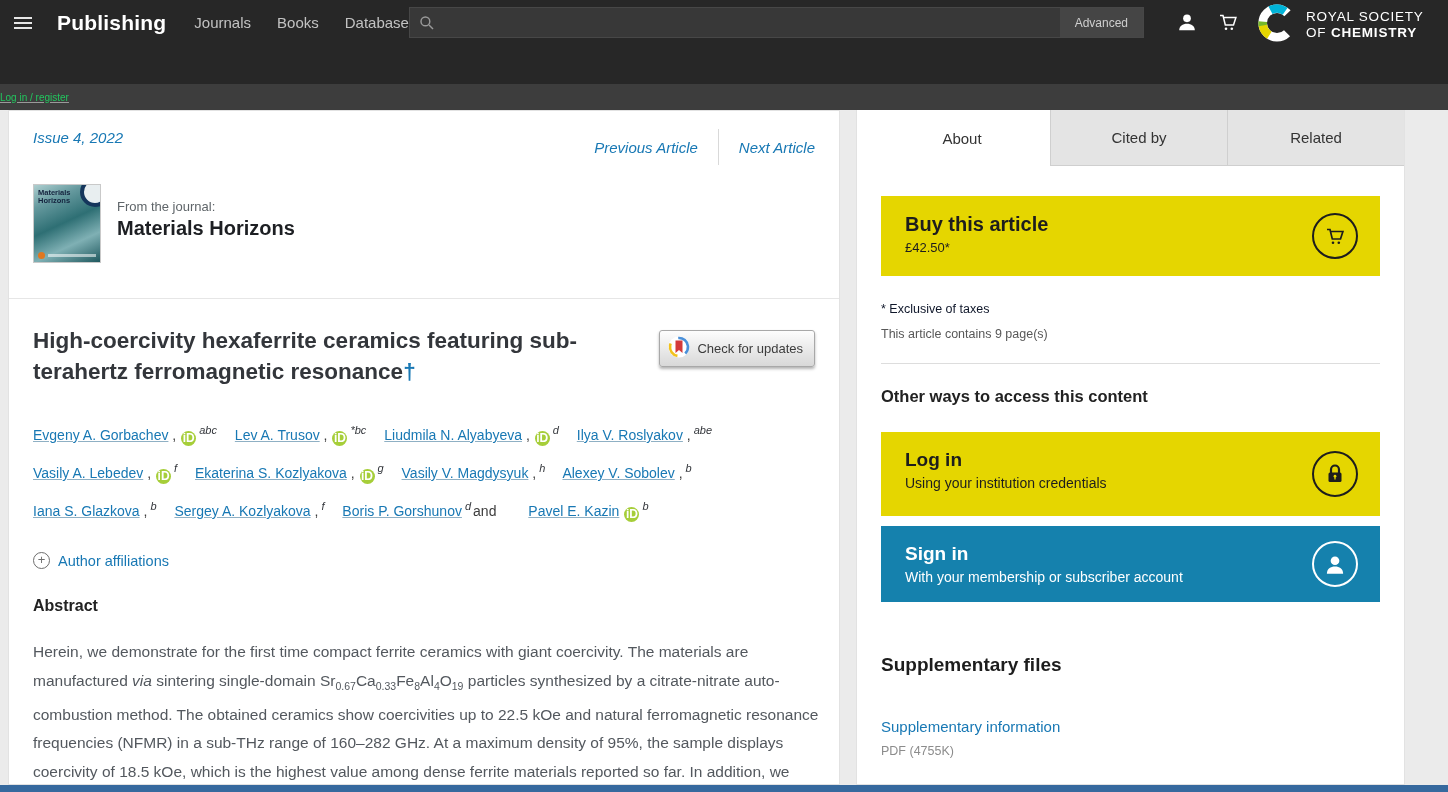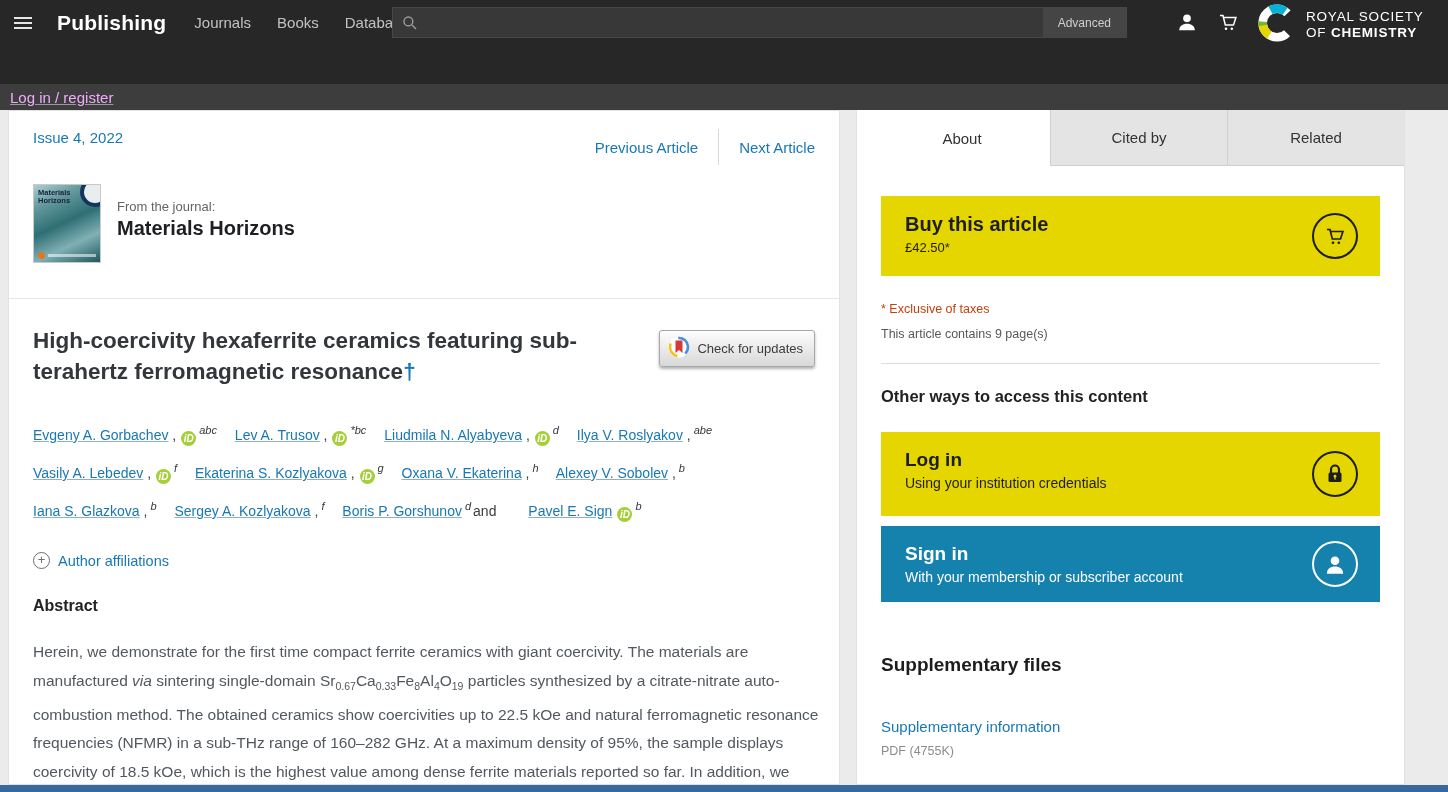--- a/index.html
+++ b/index.html
@@ -7,44 +7,44 @@
   .screen { position:relative; width:1448px; height:792px; background:#ebebeb; overflow:hidden; }
 
   
   .header { position:absolute; top:0; left:0; width:1448px; height:84px; background:var(--header_bg); }
   .header-row { position:relative; height:45px; display:flex; align-items:center; }
   .hamburger { margin-left:14px; width:18px; cursor:pointer; }
   .hamburger span { display:block; height:2px; background:#e6e6e6; margin:3px 0; }
   .brand { color:#fff; font-size:21px; font-weight:bold; margin-left:25px; letter-spacing:0.2px; cursor:pointer; }
   .top-nav { display:flex; gap:26px; margin-left:28px; }
   .top-nav a { color:#c2c2c2; font-size:15px; text-decoration:none; cursor:pointer; }
-  .searchbar { position:absolute; left:392px; top:7px; width:735px; height:31px; background:#383838;
+  .searchbar { position:absolute; left:409px; top:7px; width:735px; height:31px; background:#383838;
                border:1px solid #474747; display:flex; align-items:center; }
   .searchbar .mag { margin:0 8px 0 9px; display:flex; }
   .searchbar input { flex:1; background:transparent; border:none; outline:none; color:#ddd; font-size:13px; height:100%; }
   .adv-btn { height:100%; padding:0 15px; background:#454545; color:#cfcfcf; font-size:12px;
              display:flex; align-items:center; cursor:pointer; }
   .hdr-icon { position:absolute; top:10px; cursor:pointer; display:flex; }
   .icon-person { left:1176px; }
   .icon-cart { left:1216px; }
   .rsc-logo { position:absolute; left:1256px; top:2px; display:flex; align-items:center; gap:8px; cursor:pointer; }
   .rsc-logo-text { color:#fff; font-size:13.5px; line-height:16px; letter-spacing:0.8px; }
   .rsc-logo-text b { font-weight:bold; }
 
   
   .subheader { position:absolute; top:84px; left:0; width:1448px; height:26px; background:#3d3d3d;
                display:flex; align-items:center; }
-  .login-register { margin-left:10px; color:#f0abfc; font-size:15px; text-decoration:underline;
+  .login-register { color:#22c55e; font-size:10px; text-decoration:underline;
                     text-decoration-color:#9a9a9a; cursor:pointer; }
 
   
   .left-card { position:absolute; top:110px; left:8px; width:832px; height:675px; background:#fff;
                border:1px solid #e2e2e2; }
   .card-top { padding:18px 24px 0 24px; }
-  .issue-row { display:flex; justify-content:space-between; align-items:flex-start; }
+  .issue-row { display:flex; justify-content:space-between; align-items:flex-start;font-style:italic; }
   .issue-link { color:var(--link_blue); font-size:15px; cursor:pointer; }
   .prevnext { display:flex; align-items:center; }
   .prevnext a { color:var(--link_blue); font-size:15px; text-decoration:none; cursor:pointer; padding:6px 0; }
   .pn-divider { width:1px; height:36px; background:#d9d9d9; margin:0 20px; }
   .journal-row { display:flex; margin-top:19px; }
   .cover { position:relative; width:68px; height:79px; border:1px solid #c9c9c9; overflow:hidden; cursor:pointer;
            background:linear-gradient(155deg,#aecfd0 0%,#65999e 22%,#2e6f74 48%,#7fb0b4 72%,#1f585e 100%); }
   .cover-title { position:absolute; top:4px; left:4px; width:42px; font-size:7.5px; line-height:8px;
                  font-weight:bold; color:#13223d; }
   .cover-swirl { position:absolute; top:-8px; right:-10px; width:30px; height:30px; border-radius:50%;
@@ -62,21 +62,21 @@
   .dagger { color:var(--link_blue); text-decoration:none; cursor:pointer; }
   .check-updates { align-self:flex-start; margin-top:5px; display:inline-flex; align-items:center; gap:7px;
                    padding:5px 11px 5px 8px; background:linear-gradient(#fdfdfd,#d8d8d8);
                    border:1px solid #a8a8a8; border-radius:3px; box-shadow:0 2px 3px rgba(0,0,0,0.3);
                    font-size:13px; color:#3c3c3c; cursor:pointer; white-space:nowrap; }
   .authors { margin-top:25px; width:786px; font-size:14px; line-height:29px; color:#3c3c3c; }
   .author { white-space:nowrap; margin-right:14px; }
   .author-link { color:var(--link_blue); text-decoration:underline; text-decoration-color:#8fb0c4; cursor:pointer; }
   .author-comma { color:#3c3c3c; }
   .orcid-badge { display:inline-block; width:15px; height:15px; border-radius:50%; background:var(--orcid_green);
-                 color:#fff; font-size:10px; font-weight:bold; font-style:italic; text-align:center;
+                 color:#fff; font-size:12px; font-weight:bold; text-align:center;
                  line-height:15px; margin-left:5px; vertical-align:-2px; cursor:pointer;margin-top:19px; }
   .author-sup { font-style:italic; font-size:11px; vertical-align:super; margin-left:3px; color:#33363b; }
   .author-and { margin:0 14px 0 2px; }
   .affil-row { display:flex; align-items:center; gap:8px; margin-top:26px; cursor:pointer; }
   .plus-circle { width:17px; height:17px; border:1.5px solid #6e6e6e; border-radius:50%; color:#6e6e6e;
                  font-size:13px; line-height:14px; text-align:center; }
   .affil-label { color:var(--link_blue); font-size:14.5px; }
   .abstract-heading { margin-top:28px; font-size:16px; font-weight:bold; color:#222; }
   .abstract-text { margin-top:23px; width:786px; font-size:15.5px; line-height:28.8px; color:#53585e; }
   .abstract-text .via { font-style:italic; }
@@ -93,21 +93,21 @@
   .panel-body { padding:30px 24px 0 24px; }
   .promo-box { position:relative; padding:17px 90px 17px 24px; cursor:pointer; }
   .promo-yellow { background:var(--accent_yellow); color:#1d1d1d; }
   .promo-blue { background:var(--accent_blue); color:#fff; }
   .buy-box { height:80px; }
   .buy-title { font-size:20px; font-weight:bold; }
   .buy-price { font-size:13px; margin-top:4px; }
   .circle-icon { position:absolute; right:22px; top:50%; transform:translateY(-50%); width:46px; height:46px;
                  border:2.5px solid #1d1d1d; border-radius:50%; display:flex; align-items:center; justify-content:center; }
   .circle-icon.white { border-color:#fff; }
-  .tax-note { margin-top:26px; font-size:12.5px; color:#c2410c; }
+  .tax-note { margin-top:26px; font-size:12.5px; color:#0f172a; }
   .pages-note { margin-top:11px; font-size:12.5px; color:#585858; }
   .panel-hr { border:none; border-top:1px solid #ddd; margin-top:22px; }
   .other-ways { margin-top:23px; font-size:16.5px; font-weight:bold; color:#222; }
   .login-box { margin-top:26px; min-height:84px; }
   .promo-title { font-size:19px; font-weight:bold; }
   .promo-sub { font-size:14px; margin-top:4px; }
   .signin-box { margin-top:10px; min-height:76px; }
   .supp-heading { margin-top:52px; font-size:19px; font-weight:bold; color:#1d1d1d; }
   .supp-link { display:block; margin-top:42px; color:var(--link_blue); font-size:15px; text-decoration:none; cursor:pointer; }
   .supp-meta { margin-top:9px; color:#8c8c8c; font-size:12.5px; }
@@ -224,31 +224,31 @@
   <span class="author"><a class="author-link">Lev A. Trusov</a><span class="author-comma"> ,</span><span class="orcid-badge">iD</span><span class="author-sup">*bc</span></span>
 
   <span class="author"><a class="author-link">Liudmila N. Alyabyeva</a><span class="author-comma"> ,</span><span class="orcid-badge">iD</span><span class="author-sup">d</span></span>
 
   <span class="author"><a class="author-link">Ilya V. Roslyakov</a><span class="author-comma"> ,</span><span class="author-sup">abe</span></span>
 
   <span class="author"><a class="author-link">Vasily A. Lebedev</a><span class="author-comma"> ,</span><span class="orcid-badge">iD</span><span class="author-sup">f</span></span>
 
   <span class="author"><a class="author-link">Ekaterina S. Kozlyakova</a><span class="author-comma"> ,</span><span class="orcid-badge">iD</span><span class="author-sup">g</span></span>
 
-  <span class="author"><a class="author-link">Oxana V. Ekaterina</a><span class="author-comma"> ,</span><span class="author-sup">h</span></span>
+  <span class="author"><a class="author-link">Vasily V. Magdysyuk</a><span class="author-comma"> ,</span><span class="author-sup">h</span></span>
 
   <span class="author"><a class="author-link">Alexey V. Sobolev</a><span class="author-comma"> ,</span><span class="author-sup">b</span></span>
 
   <span class="author"><a class="author-link">Iana S. Glazkova</a><span class="author-comma"> ,</span><span class="author-sup">b</span></span>
 
   <span class="author"><a class="author-link">Sergey A. Kozlyakova</a><span class="author-comma"> ,</span><span class="author-sup">f</span></span>
 
   <span class="author"><a class="author-link">Boris P. Gorshunov</a><span class="author-comma"></span><span class="author-sup">d</span><span class="author-and">and</span></span>
 
-  <span class="author"><a class="author-link">Pavel E. Sign</a><span class="author-comma"></span><span class="orcid-badge">iD</span><span class="author-sup">b</span></span>
+  <span class="author"><a class="author-link">Pavel E. Kazin</a><span class="author-comma"></span><span class="orcid-badge">iD</span><span class="author-sup">b</span></span>
 </div>
 
       <div class="affil-row">
         <span class="plus-circle">+</span>
         <span class="affil-label">Author affiliations</span>
       </div>
 
       <h2 class="abstract-heading">Abstract</h2>
       <p class="abstract-text"><span>Herein, we demonstrate for the first time compact ferrite ceramics with giant coercivity. The materials are manufactured </span><span class="via">via</span><span> sintering single-domain Sr</span><sub>0.67</sub><span>Ca</span><sub>0.33</sub><span>Fe</span><sub>8</sub><span>Al</span><sub>4</sub><span>O</span><sub>19</sub><span> particles synthesized by a citrate-nitrate auto-combustion method. The obtained ceramics show coercivities up to 22.5 kOe and natural ferromagnetic resonance frequencies (NFMR) in a sub-THz range of 160–282 GHz. At a maximum density of 95%, the sample displays coercivity of 18.5 kOe, which is the highest value among dense ferrite materials reported so far. In addition, we report an unusual blueshift of the NFMR frequency from 160 to 200 GHz, which occurs during material sintering.</span></p>
     </div>

